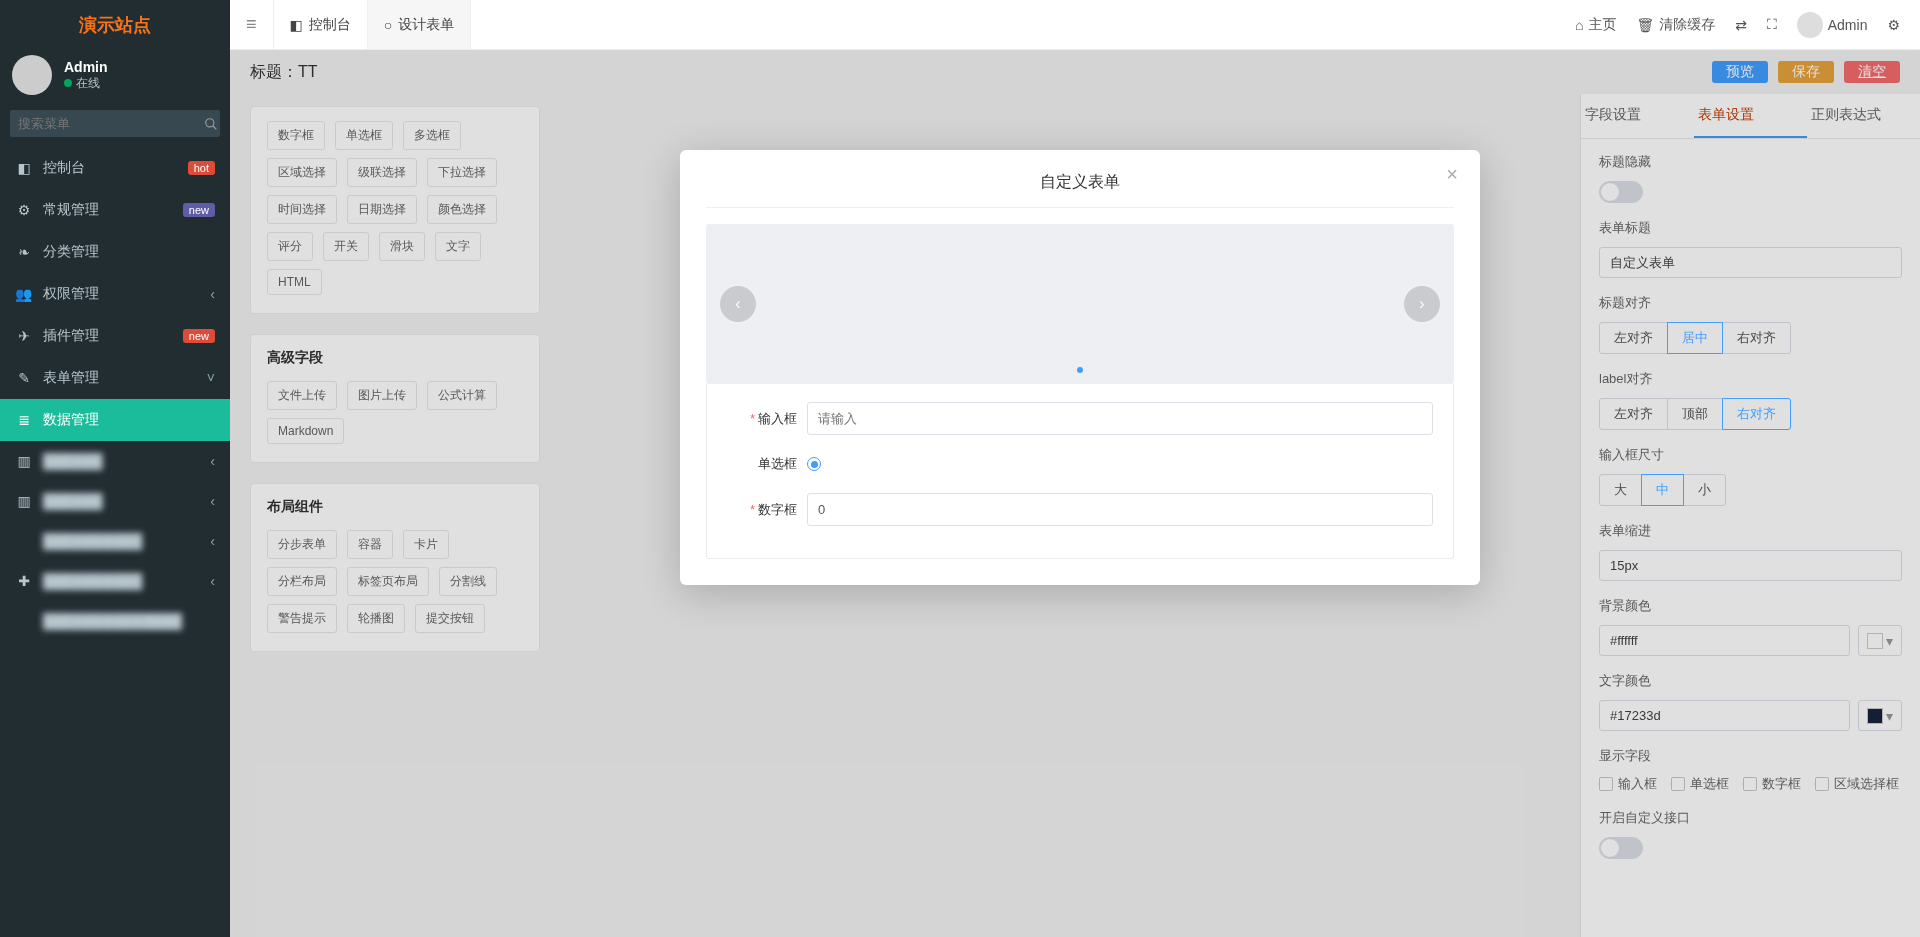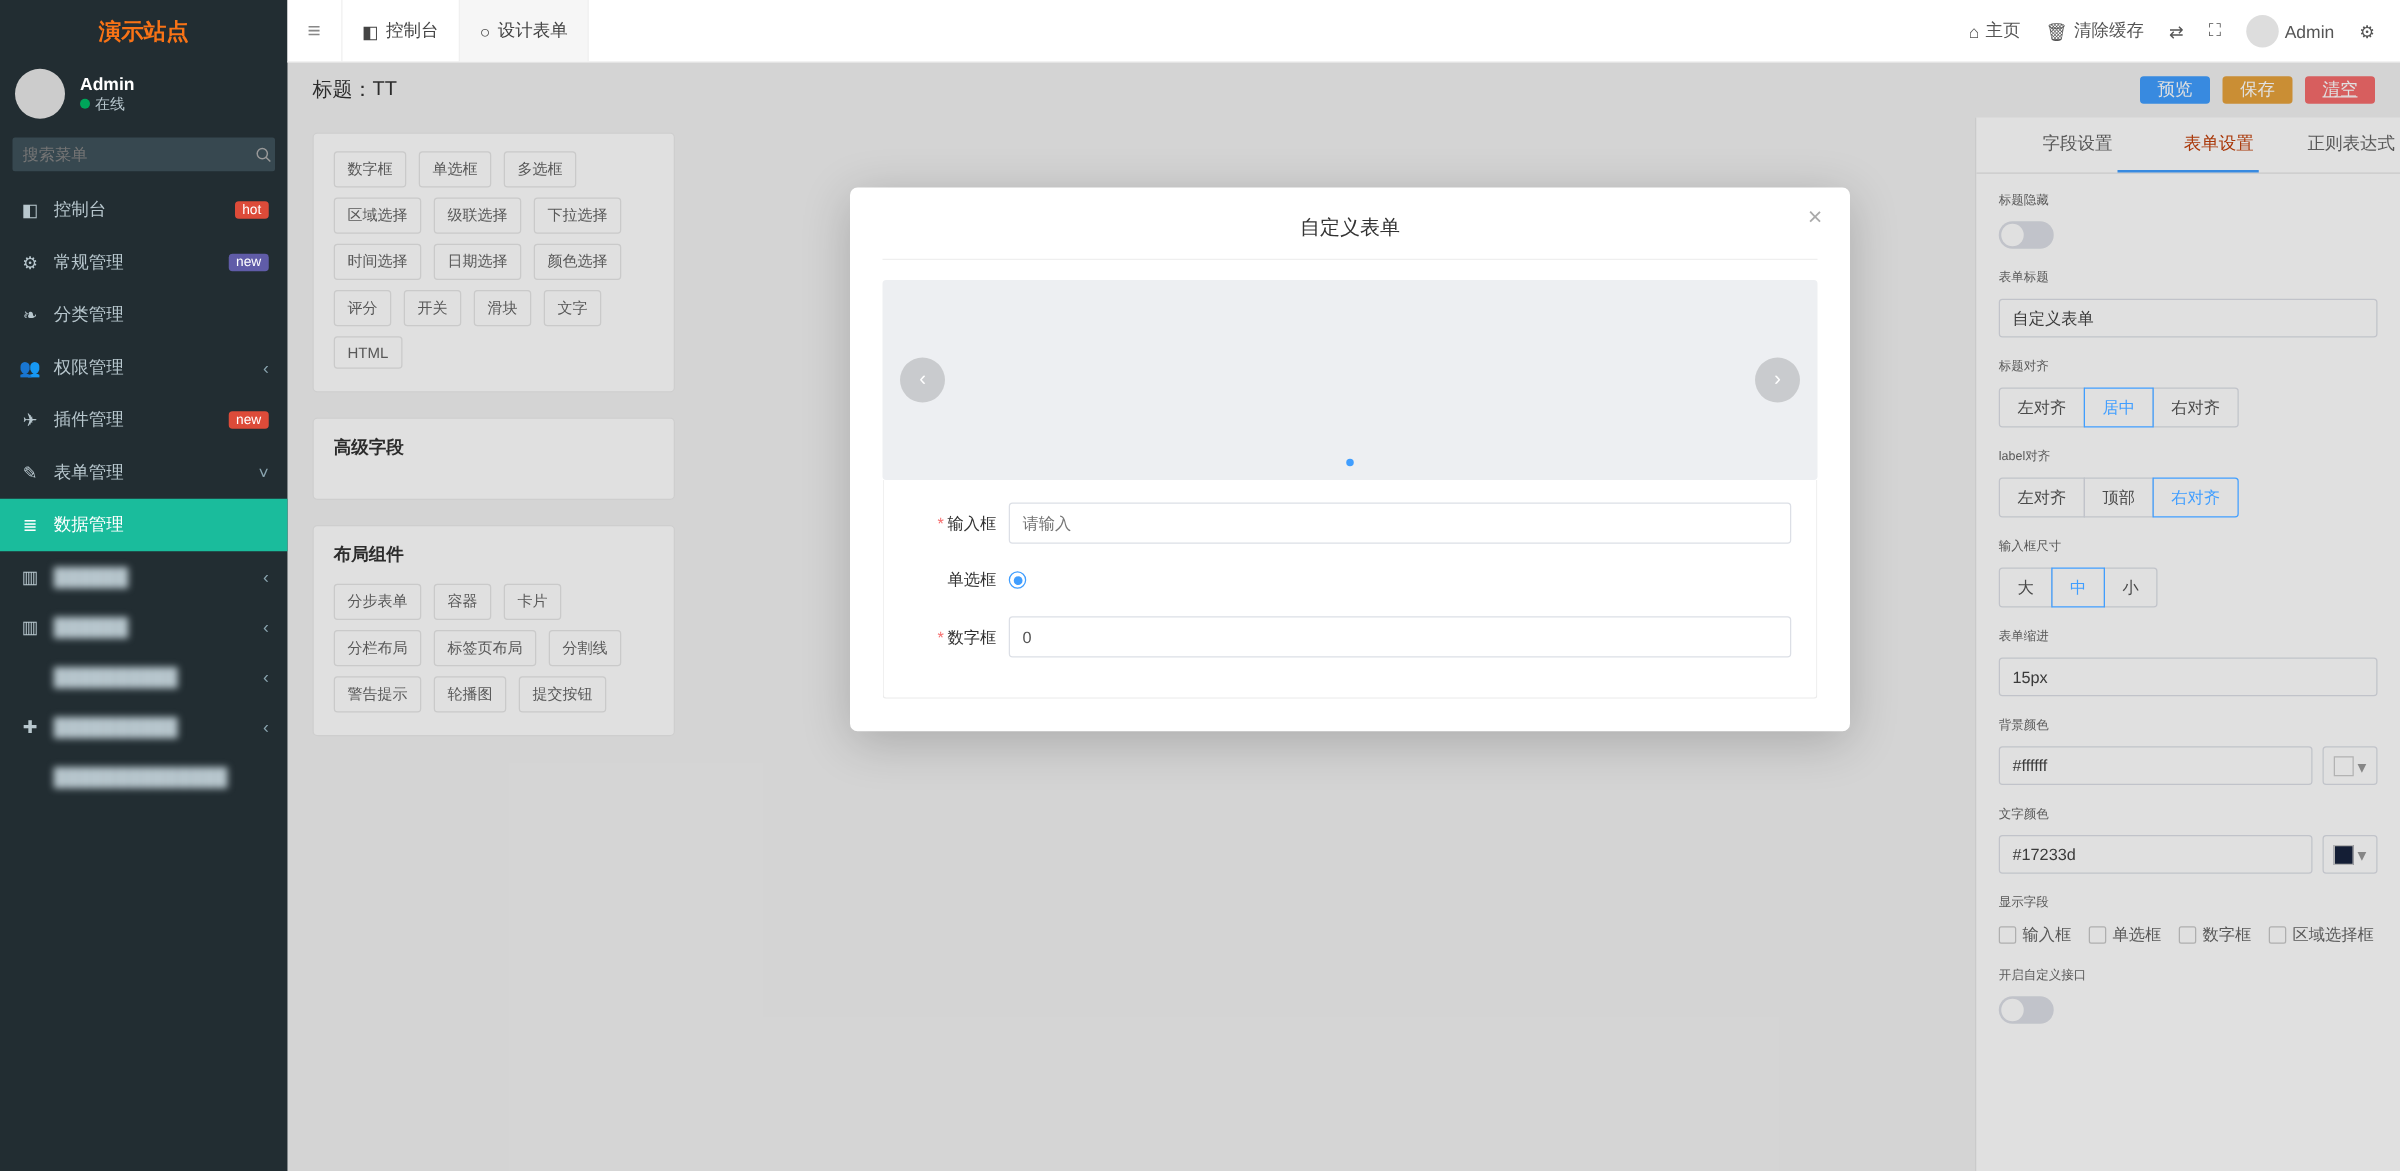--- a/index.html
+++ b/index.html
@@ -55,24 +55,24 @@
   .palette { width:330px; padding:12px 20px 20px 20px; overflow:hidden; }
   .pbox { background:#fff; border:1px solid #ebebeb; border-radius:4px; padding:14px 16px 18px; margin-bottom:20px; }
   .pbox h4 { font-size:14px; color:#333; margin-bottom:14px; font-weight:600; }
   .tags { display:flex; flex-wrap:wrap; gap:8px 10px; }
   .tag { border:1px solid #e6e6e6; background:#fff; color:#666; font-size:12px; padding:5px 10px; border-radius:3px; cursor:move; }
 
   .canvas { flex:1; }
 
   .rpanel { width:340px; border-left:1px solid #e6e6e6; background:#fff; overflow-y:auto; padding-bottom:30px; position:relative; }
   .rtabs { display:flex; border-bottom:1px solid #e6e6e6; }
-  .rtab { flex:1; text-align:right; padding:12px 4px; font-size:14px; color:#666; cursor:pointer; }
+  .rtab { flex:1; text-align:left; padding:12px 4px; font-size:14px; color:#666; cursor:pointer; }
   .rtab.active { color:#c2410c; border-bottom:2px solid #409eff; }
   .rsection { padding:14px 18px 2px; }
-  .rlabel { font-size:10px; color:#666; margin-bottom:10px; }
+  .rlabel { font-size:13px; color:#666; margin-bottom:10px; }
   .switch { width:44px; height:22px; background:#dcdfe6; border-radius:11px; position:relative; cursor:pointer; }
   .switch::after { content:""; position:absolute; left:2px; top:2px; width:18px; height:18px; background:#fff; border-radius:50%; }
   .rinput { width:100%; border:1px solid #dcdfe6; padding:7px 10px; font-size:13px; color:#444; border-radius:3px; }
   .segrow { display:flex; gap:0; }
   .seg { border:1px solid #dcdfe6; padding:6px 14px; font-size:13px; color:#555; cursor:pointer; margin-left:-1px; }
   .seg:first-child { margin-left:0; border-radius:3px 0 0 3px; }
   .seg:last-child { border-radius:0 3px 3px 0; }
   .seg.active { color:#409eff; border-color:#409eff; position:relative; z-index:1; }
   .colorwrap { display:flex; gap:8px; }
   .colorwrap .rinput { flex:1; }
@@ -284,20 +284,26 @@
             <span class="tag">颜色选择</span>
             <span class="tag">评分</span>
             <span class="tag">开关</span>
             <span class="tag">滑块</span>
             <span class="tag">文字</span>
             <span class="tag">HTML</span>
           </div>
       </div>
       <div class="pbox">
         <h4>高级字段</h4>
+        <div class="tags" id="tags-adv">
+            <span class="tag">文件上传</span>
+            <span class="tag">图片上传</span>
+            <span class="tag">公式计算</span>
+            <span class="tag">Markdown</span>
+          </div>
       </div>
       <div class="pbox">
         <h4>布局组件</h4>
         <div class="tags" id="tags-layout">
             <span class="tag">分步表单</span>
             <span class="tag">容器</span>
             <span class="tag">卡片</span>
             <span class="tag">分栏布局</span>
             <span class="tag">标签页布局</span>
             <span class="tag">分割线</span>

